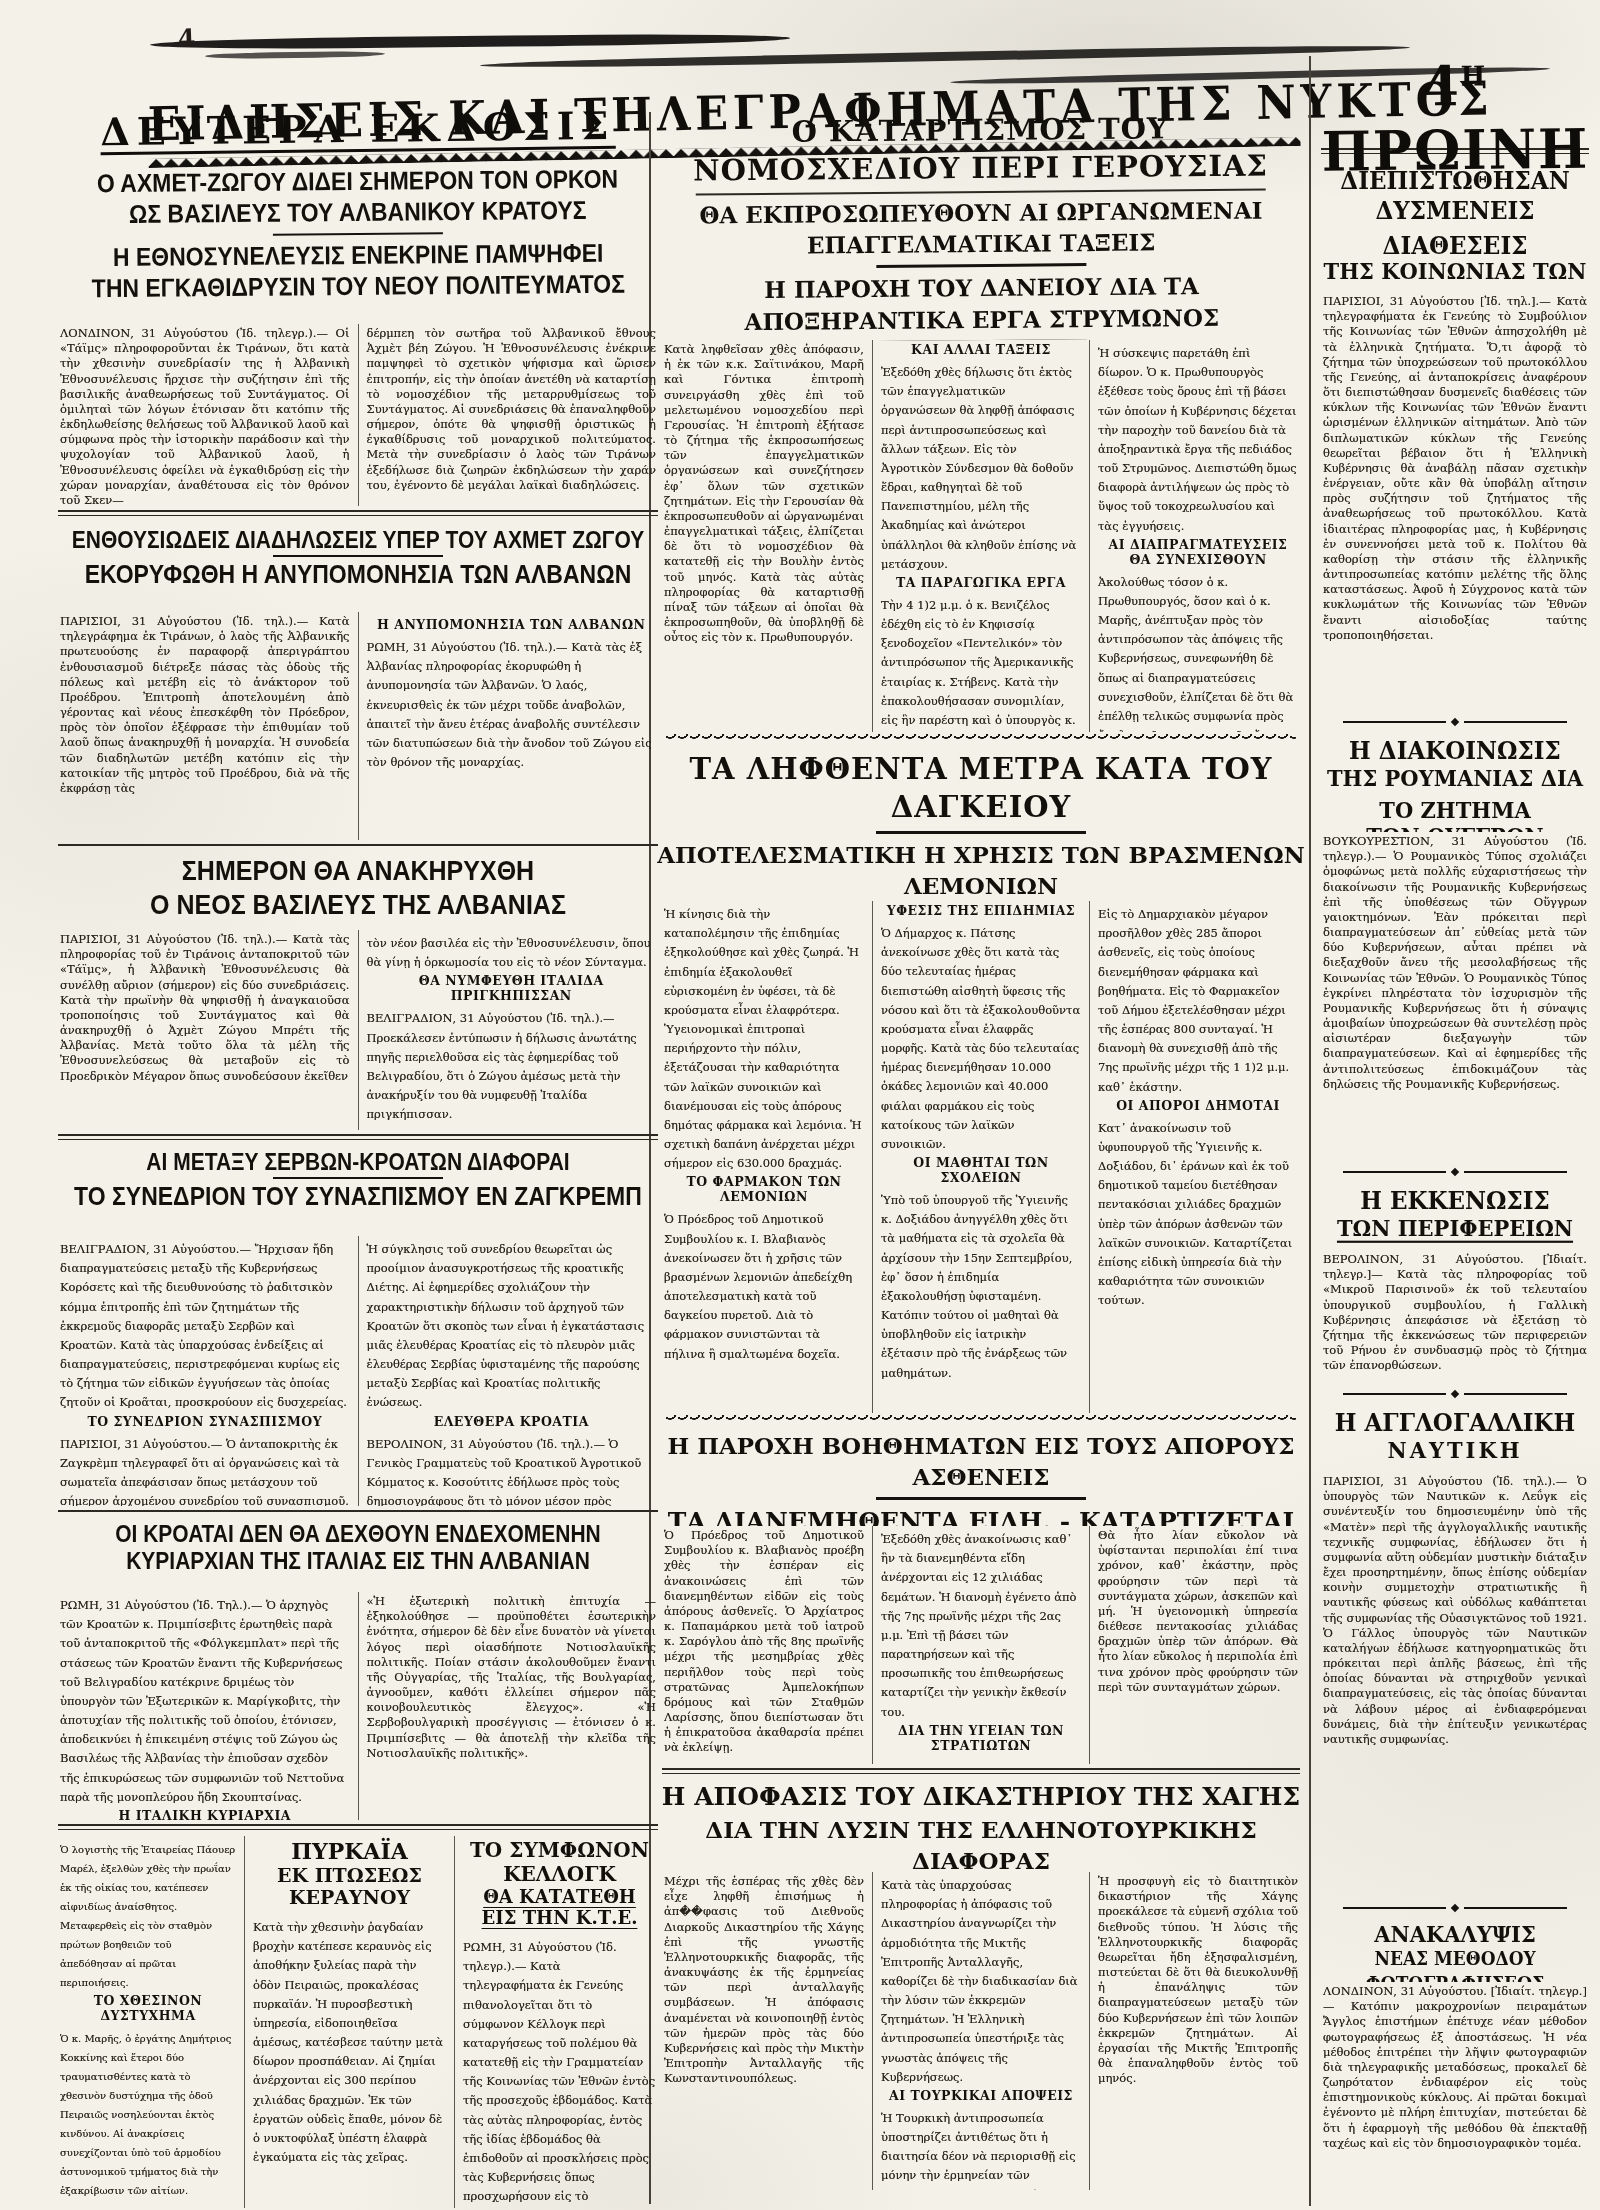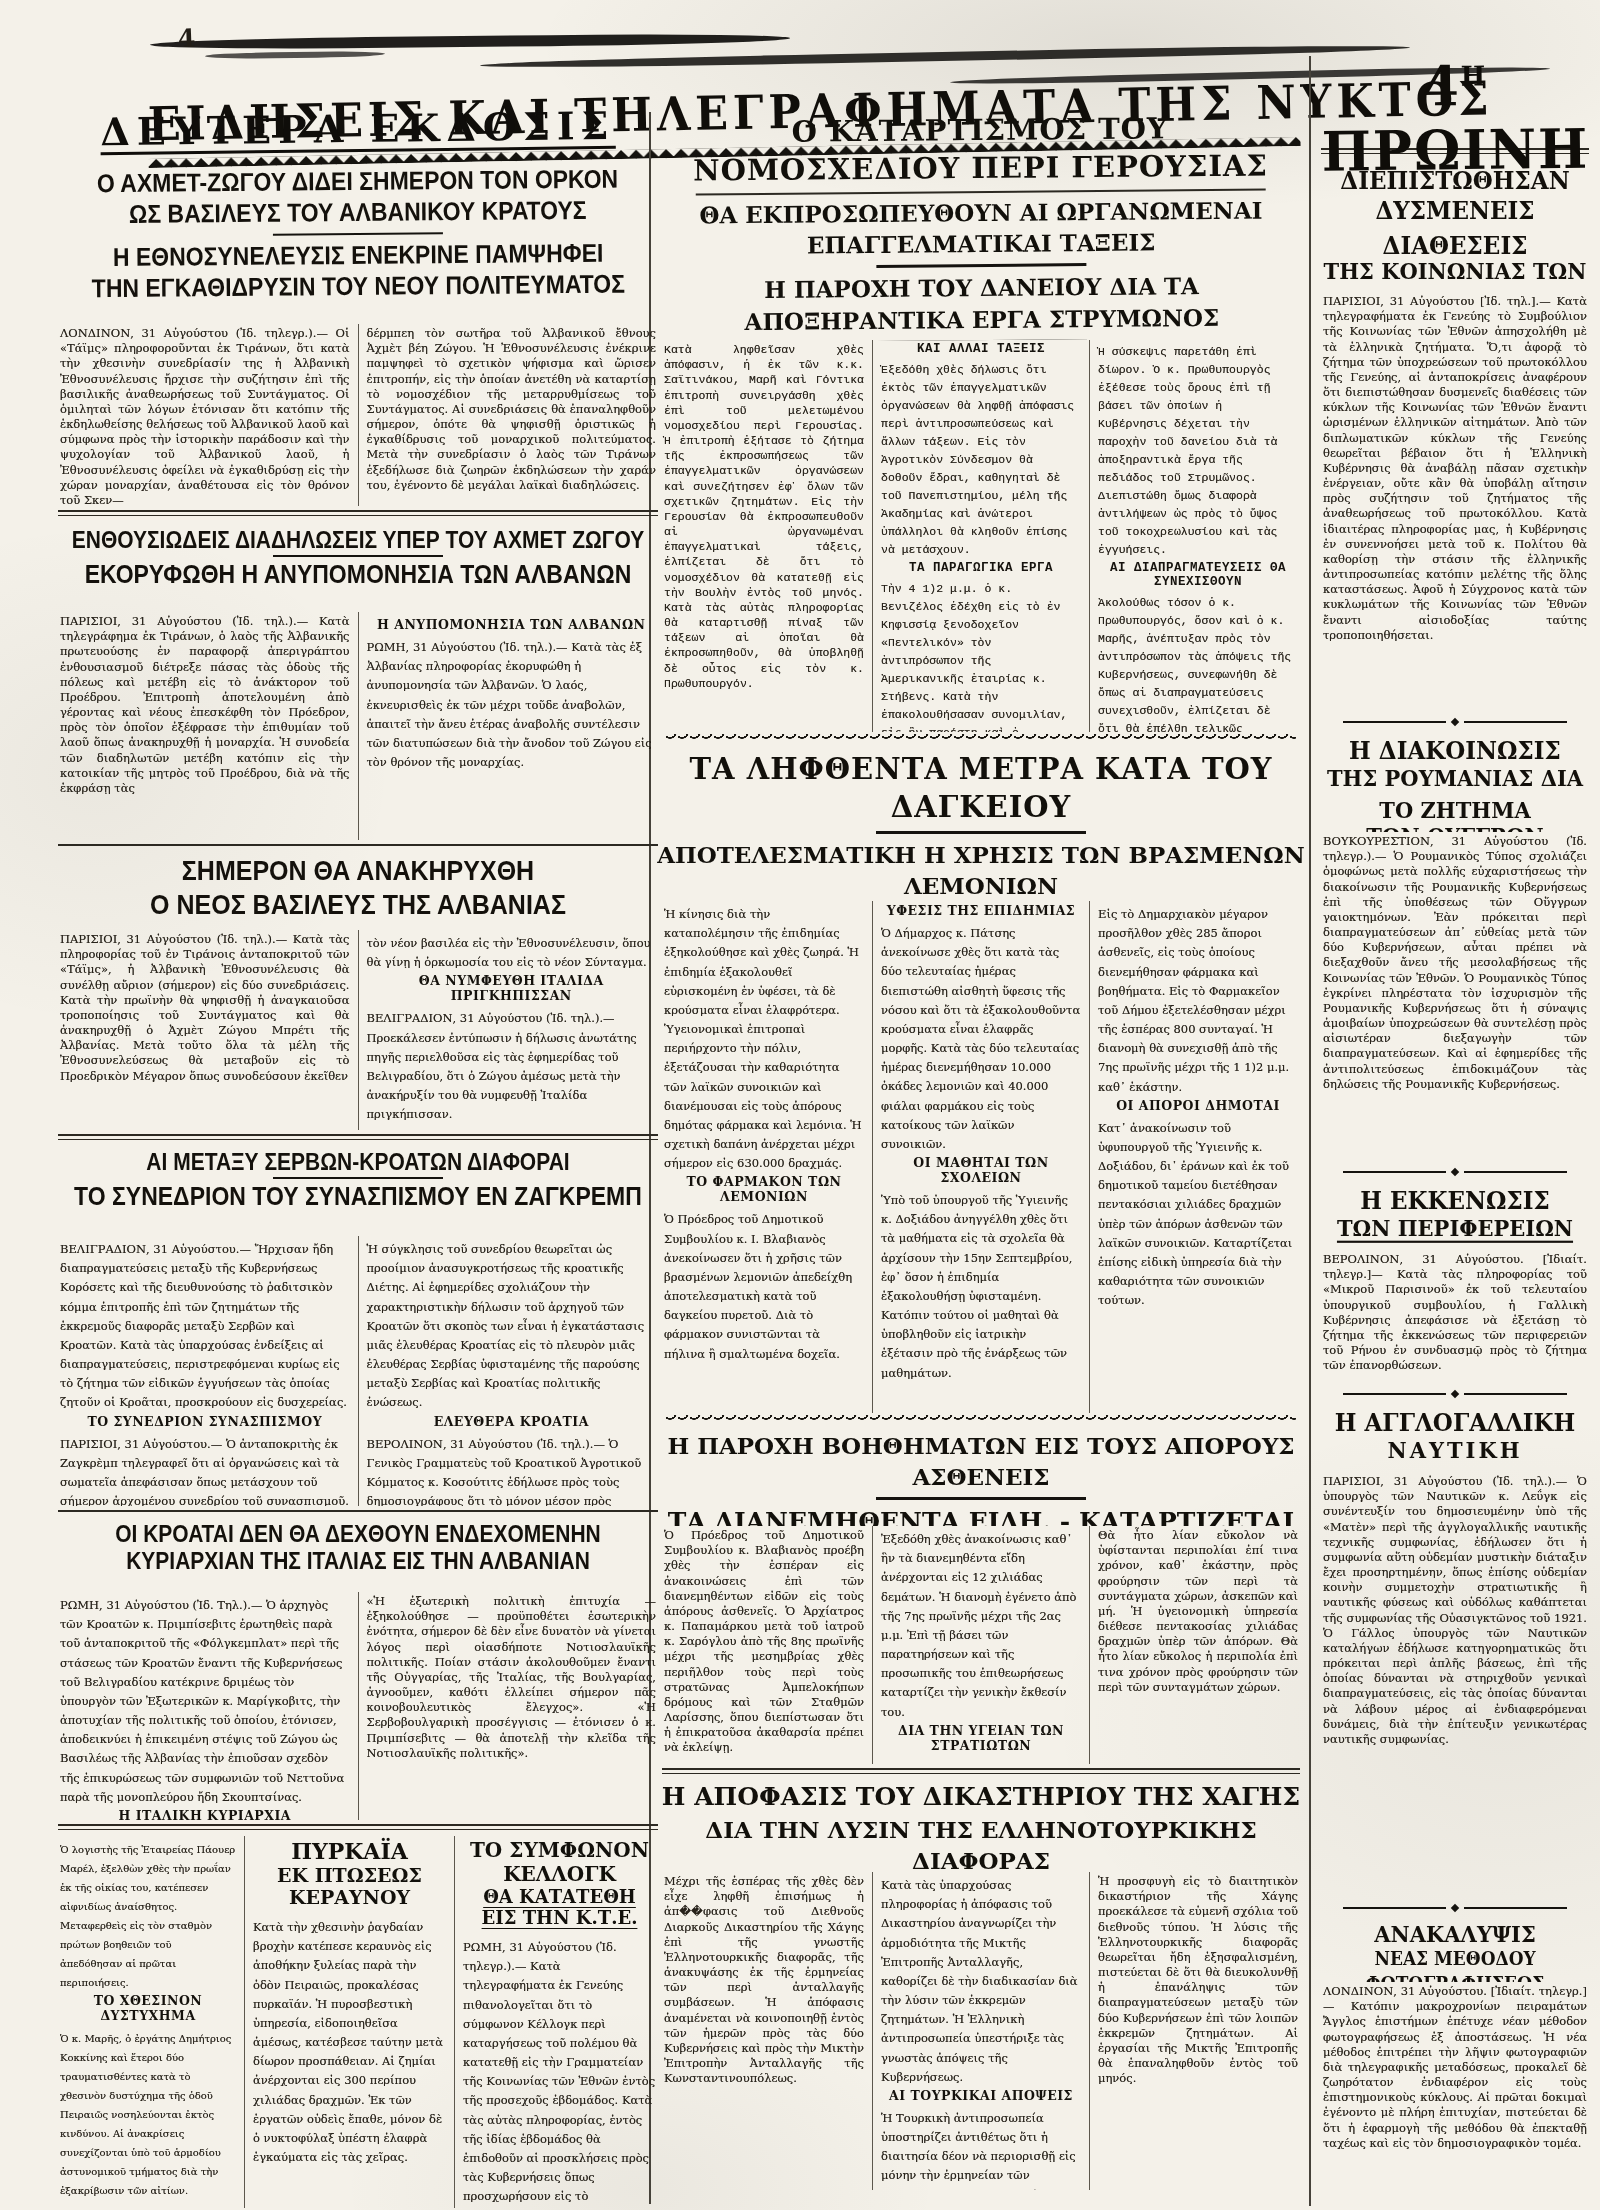--- a/index.html
+++ b/index.html
@@ -183,21 +183,21 @@
     <div class="art tilt" style="height:228px;padding-top:4px;">
       <div class="hl-serif sz30">Ο ΚΑΤΑΡΤΙΣΜΟΣ ΤΟΥ ΝΟΜΟΣΧΕΔΙΟΥ ΠΕΡΙ ΓΕΡΟΥΣΙΑΣ</div>
       <div class="srule" style="margin:4px 40px;"></div>
       <div class="hl-serif sz24">ΘΑ ΕΚΠΡΟΣΩΠΕΥΘΟΥΝ ΑΙ ΩΡΓΑΝΩΜΕΝΑΙ ΕΠΑΓΓΕΛΜΑΤΙΚΑΙ ΤΑΞΕΙΣ</div>
       <div class="hrule"></div>
       <div class="hl-serif sz24">Η ΠΑΡΟΧΗ ΤΟΥ ΔΑΝΕΙΟΥ ΔΙΑ ΤΑ ΑΠΟΞΗΡΑΝΤΙΚΑ ΕΡΓΑ ΣΤΡΥΜΩΝΟΣ</div>
       <div class="hrule"></div>
 
     </div>
 
-    <div class="cols art" style="height:392px;font-family:Liberation Mono, monospace;">
+    <div class="cols art" style="height:392px;">
       <div class="col body-txt">Κατὰ ληφθεῖσαν χθὲς ἀπόφασιν, ἡ ἐκ τῶν κ.κ. Σαϊτινάκου, Μαρῆ καὶ Γόντικα ἐπιτροπὴ συνειργάσθη χθὲς ἐπὶ τοῦ μελετωμένου νομοσχεδίου περὶ Γερουσίας. Ἡ ἐπιτροπὴ ἐξήτασε τὸ ζήτημα τῆς ἐκπροσωπήσεως τῶν ἐπαγγελματικῶν ὀργανώσεων καὶ συνεζήτησεν ἐφ᾽ ὅλων τῶν σχετικῶν ζητημάτων. Εἰς τὴν Γερουσίαν θὰ ἐκπροσωπευθοῦν αἱ ὠργανωμέναι ἐπαγγελματικαὶ τάξεις, ἐλπίζεται δὲ ὅτι τὸ νομοσχέδιον θὰ κατατεθῇ εἰς τὴν Βουλὴν ἐντὸς τοῦ μηνός. Κατὰ τὰς αὐτὰς πληροφορίας θὰ καταρτισθῇ πίναξ τῶν τάξεων αἱ ὁποῖαι θὰ ἐκπροσωπηθοῦν, θὰ ὑποβληθῇ δὲ οὗτος εἰς τὸν κ. Πρωθυπουργόν.</div>
       <div class="col">
         <div class="subhd" style="margin-top:0;">ΚΑΙ ΑΛΛΑΙ ΤΑΞΕΙΣ</div>
         <span class="body-txt">Ἐξεδόθη χθὲς δήλωσις ὅτι ἐκτὸς τῶν ἐπαγγελματικῶν ὀργανώσεων θὰ ληφθῇ ἀπόφασις περὶ ἀντιπροσωπεύσεως καὶ ἄλλων τάξεων. Εἰς τὸν Ἀγροτικὸν Σύνδεσμον θὰ δοθοῦν ἕδραι, καθηγηταὶ δὲ τοῦ Πανεπιστημίου, μέλη τῆς Ἀκαδημίας καὶ ἀνώτεροι ὑπάλληλοι θὰ κληθοῦν ἐπίσης νὰ μετάσχουν.</span>
         <div class="subhd">ΤΑ ΠΑΡΑΓΩΓΙΚΑ ΕΡΓΑ</div>
         <span class="body-txt">Τὴν 4 1)2 μ.μ. ὁ κ. Βενιζέλος ἐδέχθη εἰς τὸ ἐν Κηφισσίᾳ ξενοδοχεῖον «Πεντελικόν» τὸν ἀντιπρόσωπον τῆς Ἀμερικανικῆς ἑταιρίας κ. Στήβενς. Κατὰ τὴν ἐπακολουθήσασαν συνομιλίαν, εἰς ἣν παρέστη καὶ ὁ ὑπουργὸς κ. Μαρῆς, ὁ ἀμερικανὸς ἀντιπρόσωπος ἐξέθεσε διὰ μακρῶν τὰς ἀντιλήψεις του.</span>
       </div>
       <div class="col">
         <span class="body-txt">Ἡ σύσκεψις παρετάθη ἐπὶ δίωρον. Ὁ κ. Πρωθυπουργὸς ἐξέθεσε τοὺς ὅρους ἐπὶ τῇ βάσει τῶν ὁποίων ἡ Κυβέρνησις δέχεται τὴν παροχὴν τοῦ δανείου διὰ τὰ ἀποξηραντικὰ ἔργα τῆς πεδιάδος τοῦ Στρυμῶνος. Διεπιστώθη ὅμως διαφορὰ ἀντιλήψεων ὡς πρὸς τὸ ὕψος τοῦ τοκοχρεωλυσίου καὶ τὰς ἐγγυήσεις.</span>
         <div class="subhd">ΑΙ ΔΙΑΠΡΑΓΜΑΤΕΥΣΕΙΣ ΘΑ ΣΥΝΕΧΙΣΘΟΥΝ</div>

